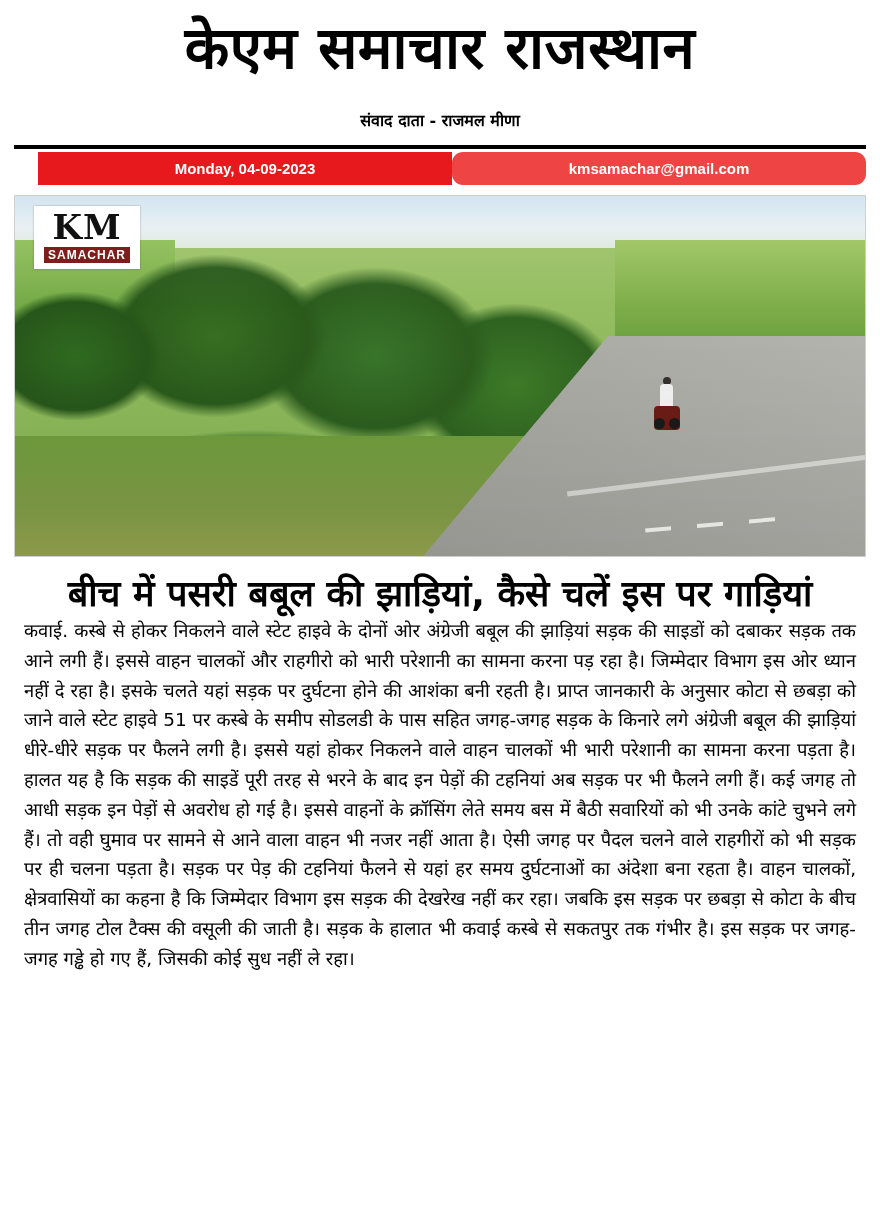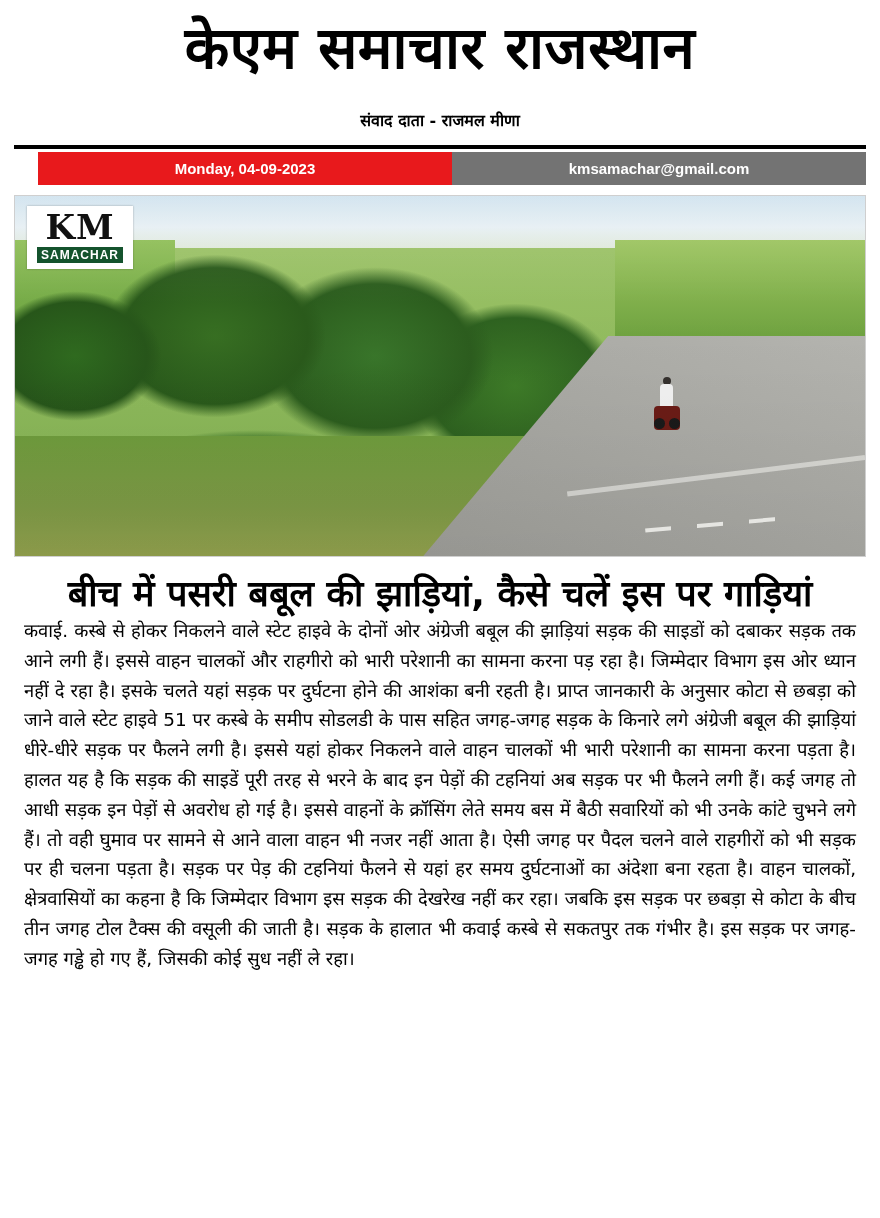--- a/index.html
+++ b/index.html
@@ -59,27 +59,28 @@
     color: #fff;
     display: flex;
     align-items: center;
     justify-content: center;
     font-weight: bold;
     font-size: 15px;
     margin-left: 24px;
   }
   .infobar-right {
     flex: 1 1 50%;
-    background: #737373;
+    background: #ef4444;
     color: #fff;
     display: flex;
     align-items: center;
     justify-content: center;
     font-weight: bold;
     font-size: 15px;
+    border-radius: 11px;
   }
   
   .photo-wrap {
     position: relative;
     margin-top: 10px;
     height: 360px;
     overflow: hidden;
     border: 1px solid #cfcfcf;
   }
   .photo {
@@ -172,37 +173,37 @@
   .photo .rider .wheel1 { left: 0px; }
   .photo .rider .wheel2 { left: 15px; }
   .photo .haze {
     position: absolute; inset: 0;
     background: linear-gradient(to bottom, rgba(255,255,255,0.10), rgba(0,0,0,0.0) 30%, rgba(0,0,0,0.05));
     pointer-events: none;
   }
   
   .logo-badge {
     position: absolute;
-    left: 12px; top: 10px;
+    left: 19px; top: 10px;
     background: #ffffff;
     padding: 4px 10px 6px 10px;
     text-align: center;
     line-height: 1;
     box-shadow: 0 0 2px rgba(0,0,0,.3);
   }
   .logo-km {
     font-family: "DejaVu Serif", serif;
     font-weight: bold;
     font-size: 34px;
     letter-spacing: 1px;
     color: #111;
   }
   .logo-samachar {
     margin-top: 3px;
-    background: #14532d;
+    background: #7f1d1d;
     color: #fff;
     font-weight: bold;
     font-size: 12px;
     letter-spacing: 1px;
     padding: 2px 4px;
   }
   
   .headline {
     font-family: "DejaVu Sans", sans-serif;
     font-weight: bold;

